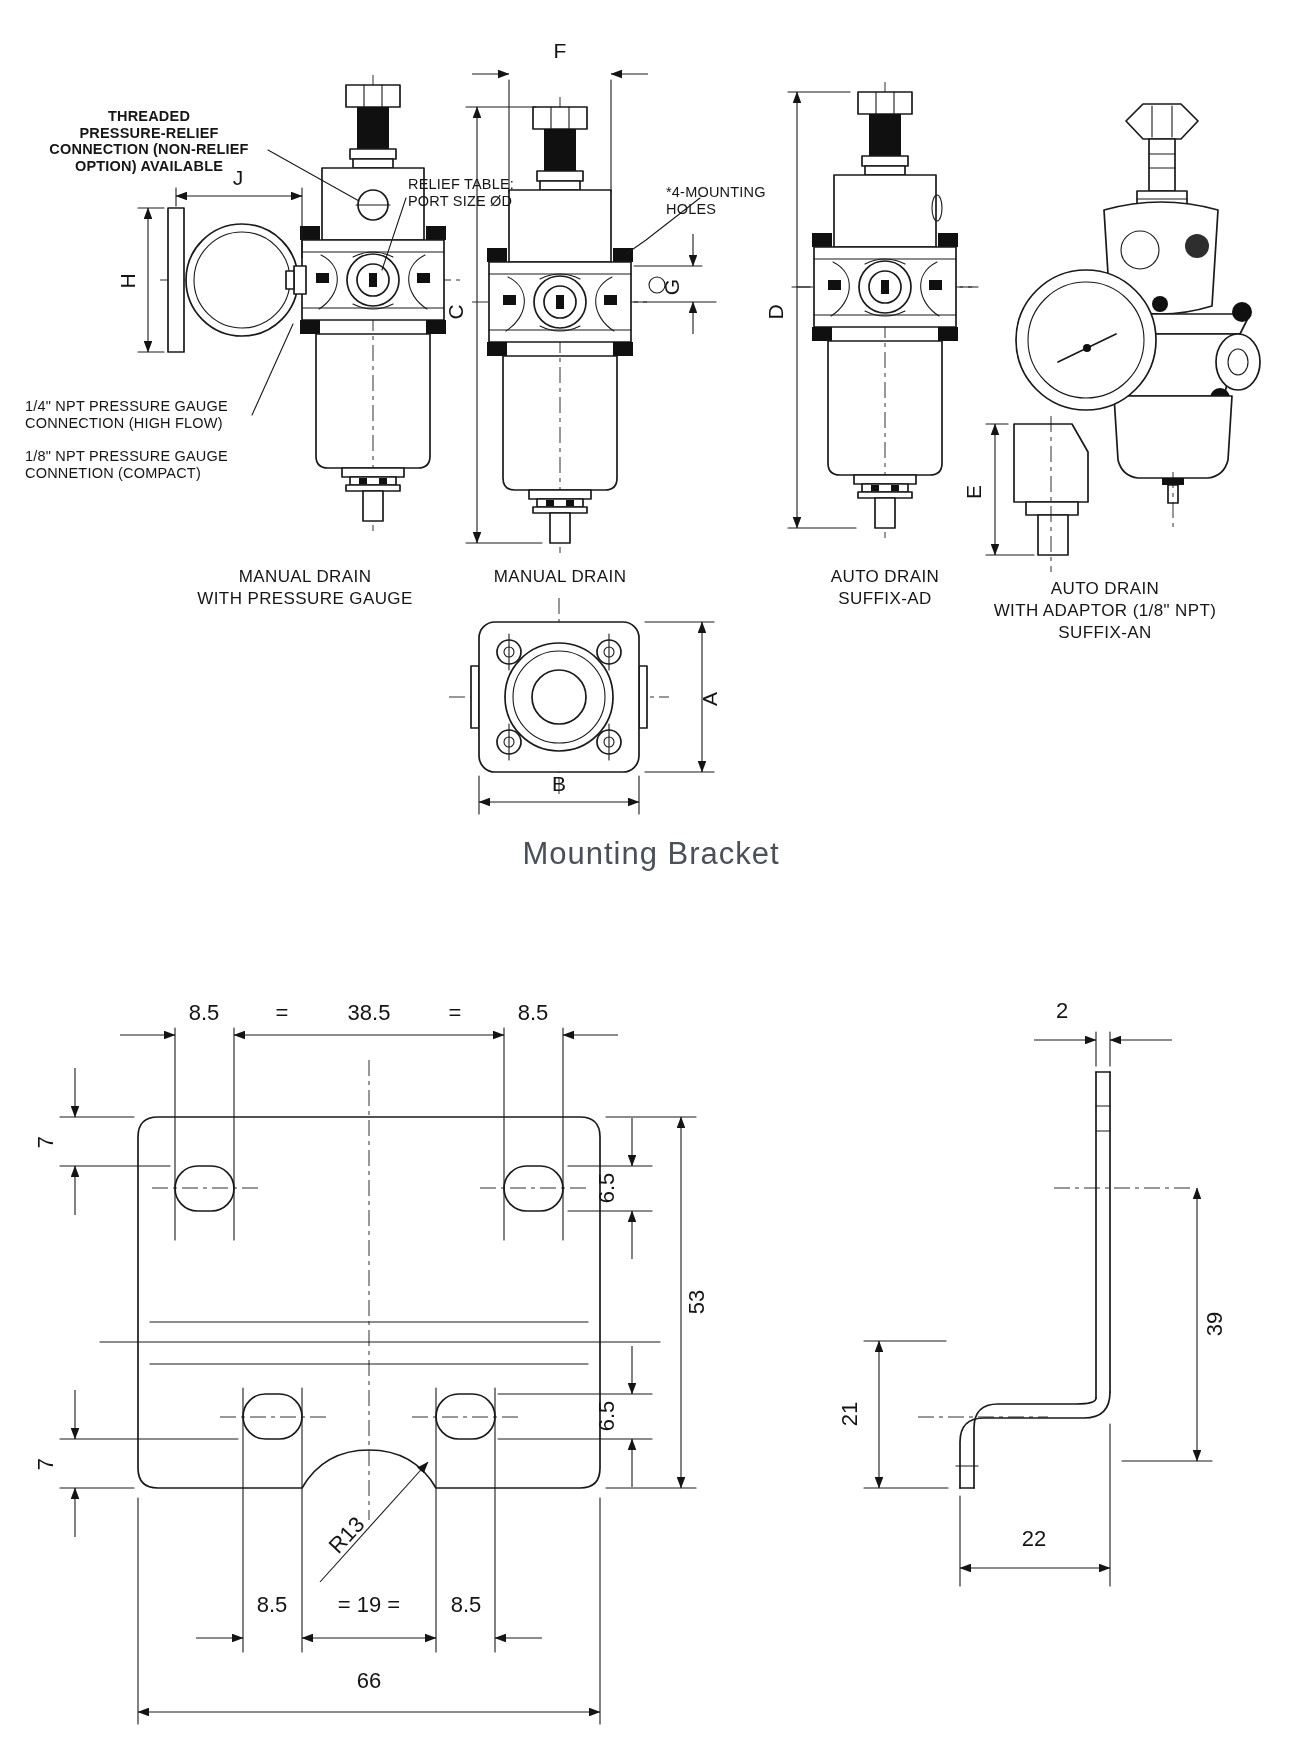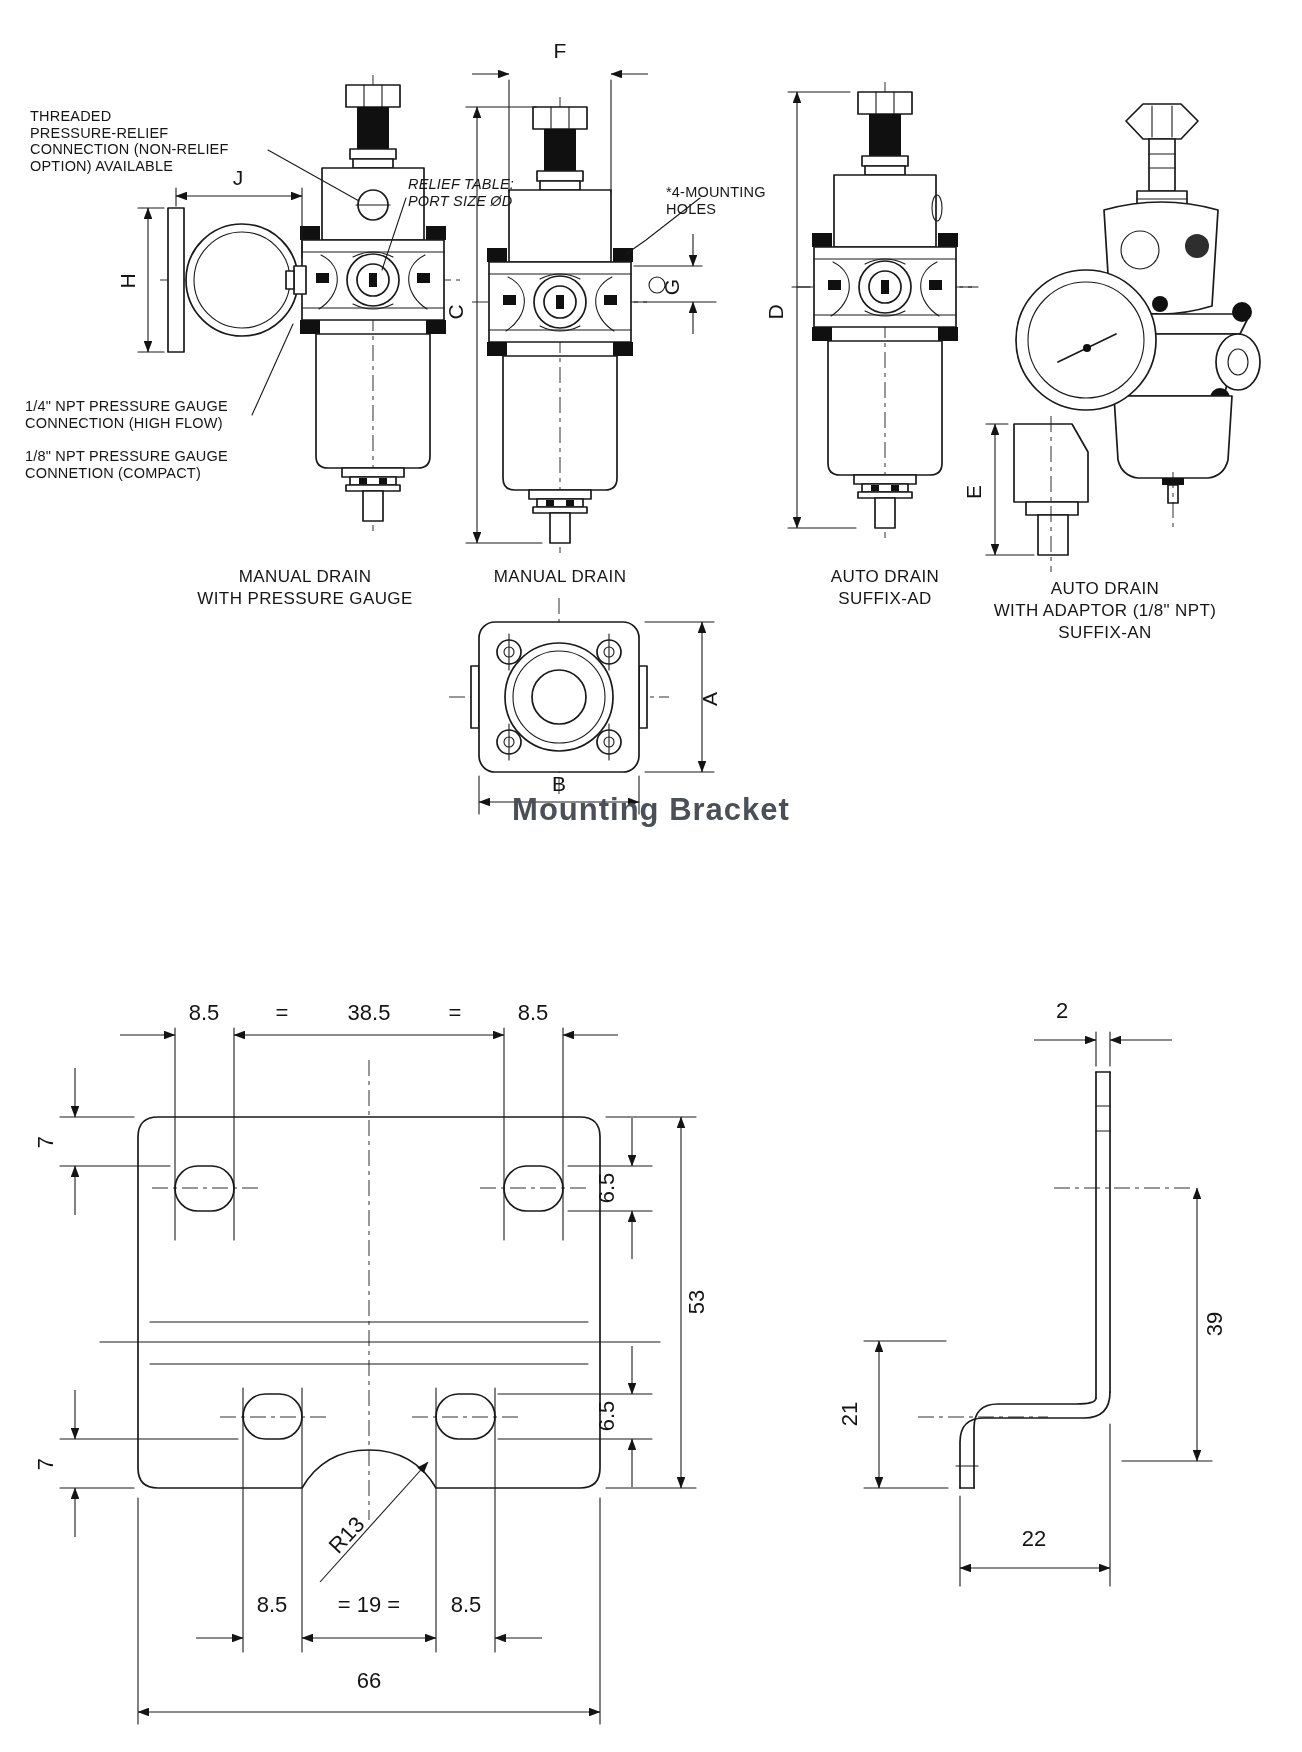--- a/index.html
+++ b/index.html
@@ -13,22 +13,22 @@
   .cl { fill:none; stroke:#1a1a1a; stroke-width:0.9; stroke-dasharray:16 5 4 5; }
   .dm { fill:none; stroke:#1a1a1a; stroke-width:1.1; }
   .a2 { marker-start:url(#arr); marker-end:url(#arr); }
   .a1 { marker-end:url(#arr); }
   text.t { fill:#141414; font-size:21px; font-family:"Liberation Sans",sans-serif; }
   text.tn { font-size:22px; }
   .callout { position:absolute; font-size:14.5px; line-height:1.14; letter-spacing:.2px;
              white-space:pre-line; color:#161616; }
   .caption { position:absolute; font-size:17px; line-height:1.3; text-align:center;
              white-space:pre-line; letter-spacing:.4px; color:#161616; }
-  .title   { position:absolute; left:0; right:0; top:792px; text-align:center;
-             font-size:31px; font-weight:bold; color:#4a4f58; letter-spacing:1px; }
+  .title   { position:absolute; left:0; right:0; top:836px; text-align:center;
+             font-size:31px; font-weight:normal; color:#4a4f58; letter-spacing:1px; }
 </style>
 </head>
 <body>
 
 <div class="page">
 
 <svg class="canvas" width="1302" height="1752" viewBox="0 0 1302 1752">
   <defs>
     <marker id="arr" viewBox="0 0 12 9" refX="11.5" refY="4.5" markerWidth="11" markerHeight="8" orient="auto-start-reverse">
           <path d="M0,0 L12,4.5 L0,9 Z" fill="#141414"></path>
@@ -312,25 +312,25 @@
     <line class="dm a2" x1="1197" y1="1188" x2="1197" y2="1461"></line>
     <text class="t tn" text-anchor="middle" transform="rotate(-90 1222 1324)" x="1222" y="1324">39</text>
 
     <line class="ln" x1="960" y1="1496" x2="960" y2="1586"></line>
     <line class="ln" x1="1110" y1="1424" x2="1110" y2="1586"></line>
     <line class="dm a2" x1="960" y1="1568" x2="1110" y2="1568"></line>
     <text class="t tn" text-anchor="middle" x="1034" y="1546">22</text>
   </g>
 </svg>
 
-<div class="callout" style="left:30px; top:108px; width:238px; text-align:left;">THREADED
+<div class="callout" style="left:30px; top:108px; width:238px; text-align:center;font-weight:bold;">THREADED
 PRESSURE-RELIEF
 CONNECTION (NON-RELIEF
 OPTION) AVAILABLE</div>
-<div class="callout" style="left:408px; top:176px;font-style:italic;">RELIEF TABLE:
+<div class="callout" style="left:408px; top:176px;">RELIEF TABLE:
 PORT SIZE ØD</div>
 <div class="callout" style="left:666px; top:156px;margin-top:28px;">*4-MOUNTING
 HOLES</div>
 <div class="callout" style="left:25px; top:398px;">1/4" NPT PRESSURE GAUGE
 CONNECTION (HIGH FLOW)</div>
 <div class="callout" style="left:25px; top:448px;">1/8" NPT PRESSURE GAUGE
 CONNETION (COMPACT)</div>
 
 <div class="caption" style="left:185px; top:566px; width:240px;">MANUAL DRAIN
 WITH PRESSURE GAUGE</div>

